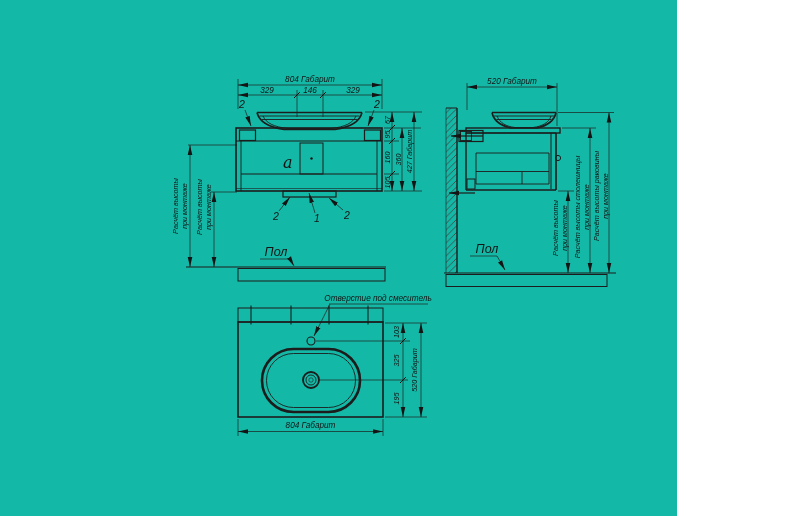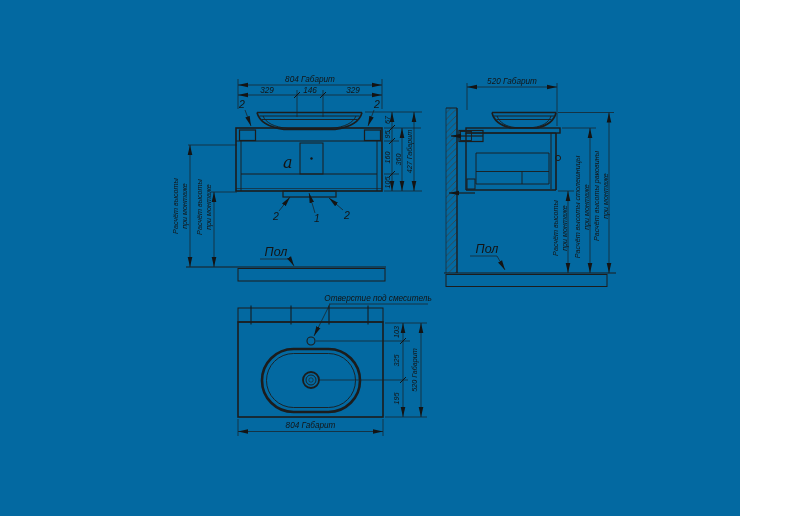--- a/index.html
+++ b/index.html
@@ -1,16 +1,16 @@
 <!DOCTYPE html>
 <html><head>
 <meta charset="utf-8">
 <style>
   html,body{margin:0;padding:0;background:#ffffff;}
-  #stage{position:relative;width:740px;height:516px;background:#0369a1;overflow:hidden;text-decoration:underline;}
+  #stage{position:relative;width:677px;height:516px;background:#14b8a6;overflow:hidden;text-decoration:underline;}
   svg{position:absolute;inset:0;}
   text{font-family:"Liberation Sans",sans-serif;font-style:italic;fill:#141414;}
   .t8{font-size:8.2px;}
   .t7{font-size:7.2px;}
   .t10{font-size:10.5px;}
   .t12{font-size:12.5px;}
   .ta{font-family:"DejaVu Serif",serif;font-size:16px;}
   .mid{text-anchor:middle;}
   .ln{stroke:#1c1c1c;fill:none;}
   .w06{stroke-width:0.6;}

